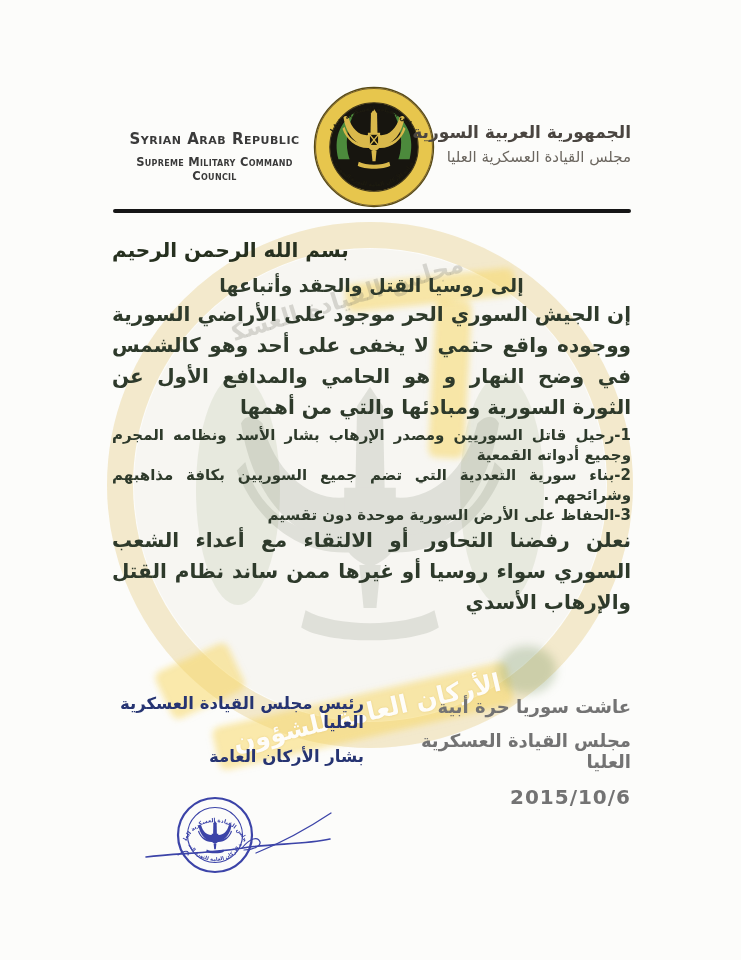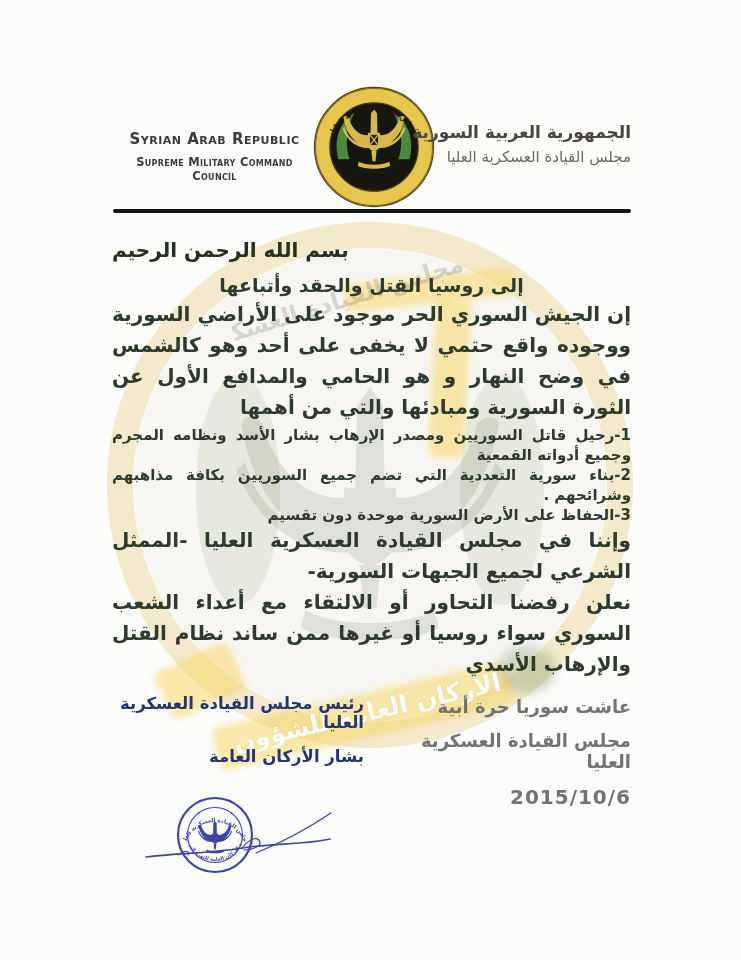--- a/index.html
+++ b/index.html
@@ -137,21 +137,20 @@
 
   <div class="rule"></div>
 
   <div class="body-text">
     <div class="basmala">بسم الله الرحمن الرحيم</div>
     <div class="addressee">إلى روسيا القتل والحقد وأتباعها</div>
     <div class="para">إن الجيش السوري الحر موجود على الأراضي السورية ووجوده واقع حتمي لا يخفى على أحد وهو كالشمس في وضح النهار و هو الحامي والمدافع الأول عن الثورة السورية ومبادئها والتي من أهمها</div>
     <div class="principle gap-s">1-رحيل قاتل السوريين ومصدر الإرهاب بشار الأسد ونظامه المجرم وجميع أدواته القمعية</div>
     <div class="principle">2-بناء سورية التعددية التي تضم جميع السوريين بكافة مذاهبهم وشرائحهم .</div>
     <div class="principle">3-الحفاظ على الأرض السورية موحدة دون تقسيم</div>
-    <div class="para">وإننا في مجلس القيادة العسكرية العليا -الممثل الشرعي لجميع الجبهات السورية-</div>
     <div class="para">نعلن رفضنا التحاور أو الالتقاء مع أعداء الشعب السوري سواء روسيا أو غيرها ممن ساند نظام القتل والإرهاب الأسدي</div>
   </div>
 
   <div class="close-right">
     <div>عاشت سوريا حرة أبية</div>
     <div>مجلس القيادة العسكرية العليا</div>
     <div class="date" dir="ltr">2015/10/6</div>
   </div>
 
   <div class="close-left">

